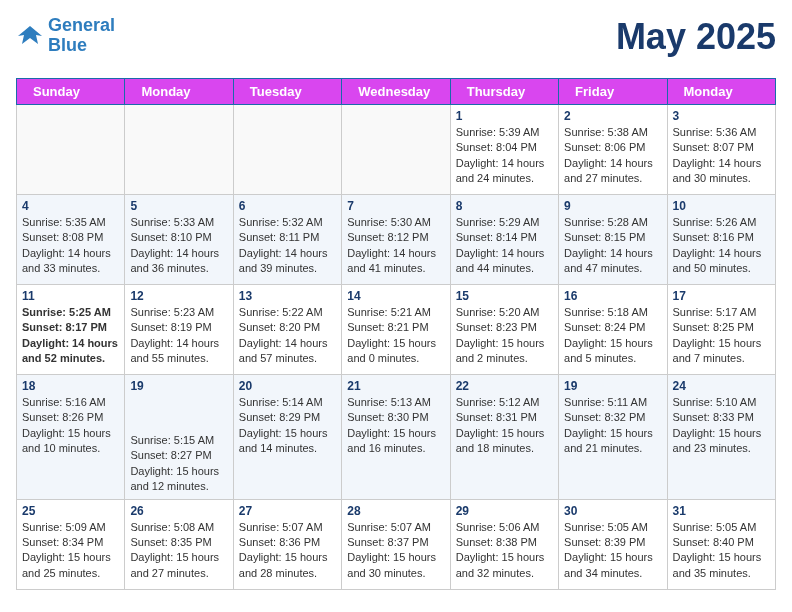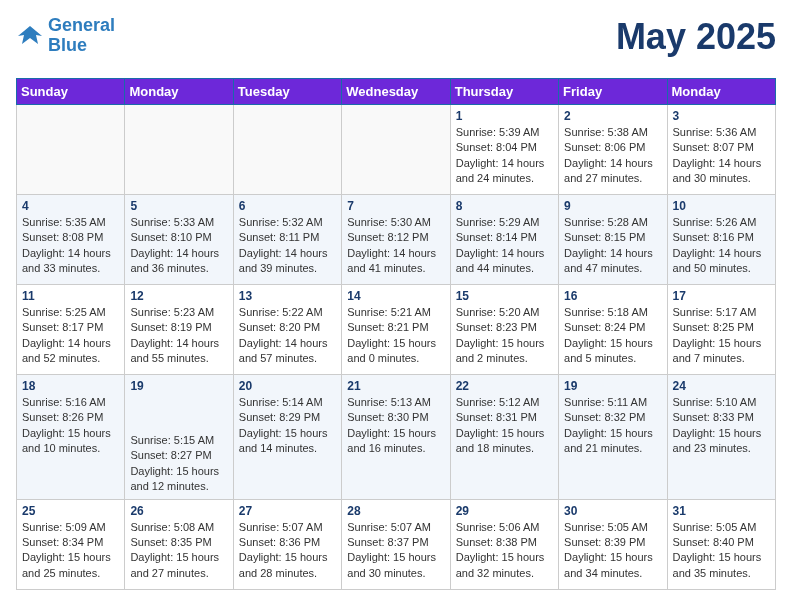--- a/index.html
+++ b/index.html
@@ -45,25 +45,25 @@
     .subtitle {
       font-size: 14px;
       color: #333;
     }
     .calendar {
       width: 100%;
       border-collapse: collapse;
       border: 1px solid #ccc;
     }
     .calendar th {
-      background: #6d28d9;
+      background: #d946ef;
       color: #fff;
       font-size: 13px;
       font-weight: bold;
-      padding: 5px 4px;
+      padding: 5px 16px;
       border: 1px solid #1a6aaa;
       text-align: left;
     }
     .calendar td {
       width: 14.28%;
       vertical-align: top;
       border: 1px solid #ccc;
       padding: 4px 5px;
       font-size: 9.5px;
       color: #333;
@@ -196,21 +196,21 @@
           <span class="day-num">10</span>
           <div class="day-info" style="white-space: pre-line;">Sunrise: 5:26 AM
 Sunset: 8:16 PM
 Daylight: 14 hours
 and 50 minutes.</div>
         </td>
       </tr>
       <tr class="week-row">
         <td>
           <span class="day-num">11</span>
-          <div class="day-info" style="white-space: pre-line;">Sunrise: 5:25 AM
+          <div class="day-info" style="white-space: pre-line; font-weight: bold;">Sunrise: 5:25 AM
 Sunset: 8:17 PM
 Daylight: 14 hours
 and 52 minutes.</div>
         </td>
         <td>
           <span class="day-num">12</span>
           <div class="day-info" style="white-space: pre-line;">Sunrise: 5:23 AM
 Sunset: 8:19 PM
 Daylight: 14 hours
 and 55 minutes.</div>

